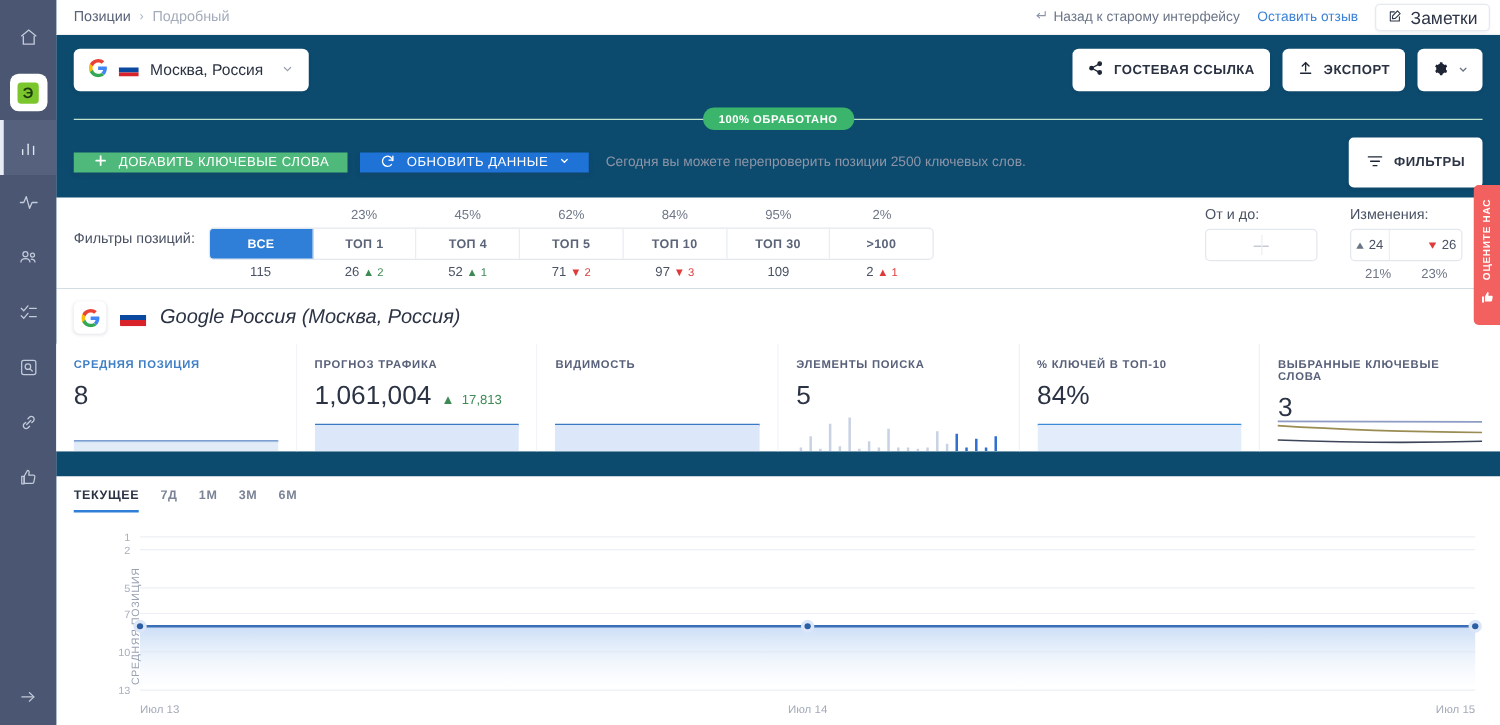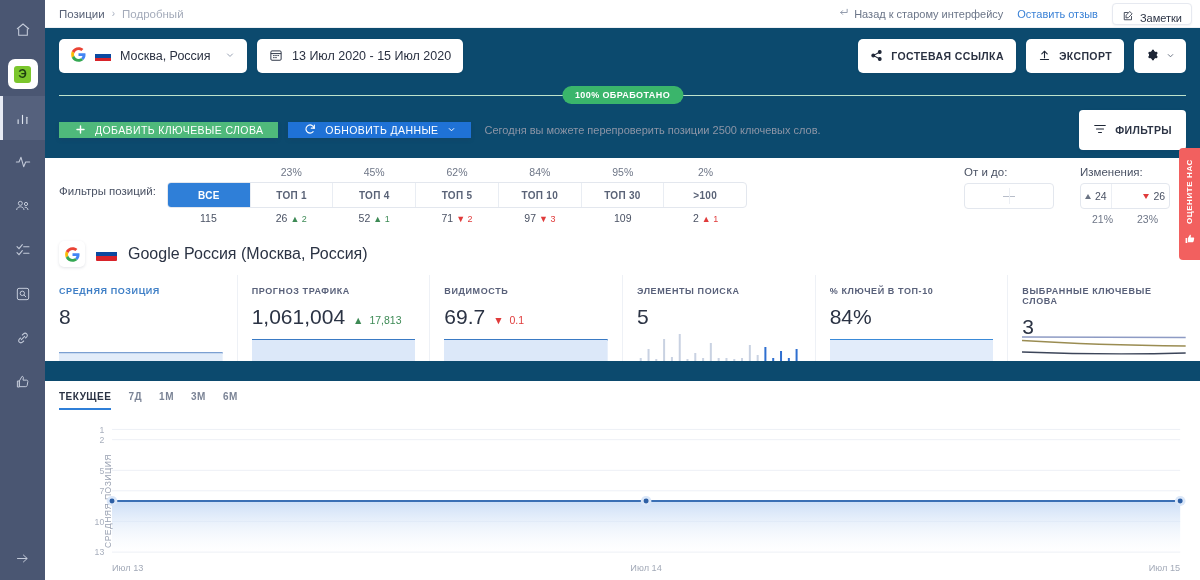--- a/index.html
+++ b/index.html
@@ -47,22 +47,22 @@
     flex: 0 0 28px;
   }
   .crumb { font-size: 11.5px; color: #5a6377; }
   .crumb.sep { color: #aab2c2; margin: 0 7px; font-size: 10px; }
   .crumb.muted { color: #a4abba; }
   .topbar-right { margin-left: auto; display: flex; align-items: center; gap: 14px; }
   .tb-link { font-size: 11px; color: #6b7588; display:flex; align-items:center; gap:5px; }
   .tb-link.blue { color: #3b82d6; }
   .tb-btn {
     background: #fff; border: 1px solid #e6e9f0; border-radius: 4px;
-    height: 22px; padding: 0 9px; display: flex; align-items: flex-end; gap: 6px;
-    font-size: 11px; color: #2d3546;
+    height: 22px; padding: 0 9px; display: flex; align-items: center; gap: 6px;
+    font-size: 14px; color: #2d3546;
     box-shadow: 0 1px 2px rgba(40,50,80,.06);
   }
 
   
   .controls { padding: 11px 14px 0 14px; position: relative; }
   .ctl-row { display: flex; align-items: center; gap: 10px; }
   .ctl-box {
     background: #fff; border-radius: 5px; height: 34px; display: flex; align-items: center;
     padding: 0 12px; box-shadow: 0 1px 3px rgba(40,50,80,.09); font-size: 12.5px; color: #2a3141;
   }
@@ -134,21 +134,21 @@
   .chg-box { display: flex; border: 1px solid #e3e7ee; border-radius: 4px; overflow:hidden; height:26px; width:90px; background:#fff;gap:28px;}
   .chg-box div { flex:1 1 0; display:flex; align-items:center; justify-content:center; gap:4px; font-size:10.5px; color:#4a5264; border-right:1px solid #eceff4;}
   .chg-box div:last-child{border-right:none;}
   .chg-pcts { display:flex; width: 90px; }
   .chg-pcts div { flex:1 1 0; text-align:center; font-size:10.5px; color:#6e7687; padding-top:4px;}
   .tri-up { width:0;height:0;border-left:3.5px solid transparent;border-right:3.5px solid transparent;border-bottom:5px solid #6b7484;}
   .tri-dn { width:0;height:0;border-left:3.5px solid transparent;border-right:3.5px solid transparent;border-top:5px solid #e03b3b;}
 
   
   .engine-wrap { background:#fff; }
-  .engine { display: flex; align-items: center; gap: 11px; padding: 10px 28px 8px 14px; }
+  .engine { display: flex; align-items: center; gap: 11px; padding: 10px 28px 8px 14px; font-style: italic; }
   .g-chip {
     width: 26px; height: 26px; border-radius: 5px; background:#fff; box-shadow: 0 1px 3px rgba(40,50,80,.13);
     display: flex; align-items:center; justify-content:center;
   }
   .engine-title { font-size: 16px; color: #2b3344; }
   .flag-lg { width: 21px; height: 14px; border-radius:1px; overflow:hidden; }
   .flag-lg i { display:block; height: 4.67px; }
 
   .cards { display: flex; }
   .card {
@@ -325,30 +325,20 @@
             <i style="background:#ffffff"></i>
               <i style="background:#0b49a0"></i>
               <i style="background:#d8232a"></i>
           </span>
           <span>Москва, Россия</span>
           <span class="chev">
             <svg width="10" height="10" viewBox="0 0 24 24" fill="none" stroke="#9aa3b4" stroke-width="2.4" stroke-linecap="round">
                 <path d="M6 9.5l6 6 6-6"></path>
               </svg>
           </span>
-        </div>
-        <div class="ctl-box date-box">
-          <span>
-            <svg width="14" height="14" viewBox="0 0 24 24" fill="none" stroke="#2d3546" stroke-width="1.7">
-              <rect x="3.2" y="5" width="17.6" height="16" rx="2"></rect>
-                <path d="M3.2 9.6h17.6"></path>
-              <path d="M7.5 13h1.6M11.2 13h1.6M15 13h1.6M7.5 16.5h1.6M11.2 16.5h1.6" stroke-width="1.5" stroke-linecap="round"></path>
-            </svg>
-          </span>
-          <span>13 Июл 2020 - 15 Июл 2020</span>
         </div>
         <div style="margin-left:auto; display:flex; gap:10px;">
           <div class="ctl-box" style="gap:8px;font-size:10.5px;font-weight:bold;letter-spacing:.4px;">
             <span>
               <svg width="13" height="13" viewBox="0 0 24 24" fill="none" stroke="#1e2636" stroke-width="1.9" stroke-linecap="round">
                 <circle cx="18" cy="5.5" r="2.6" fill="#1e2636"></circle>
                   <circle cx="6" cy="12" r="2.6" fill="#1e2636"></circle>
                   <circle cx="18" cy="18.5" r="2.6" fill="#1e2636"></circle>
                 <path d="M8.4 10.8l7.2-4M8.4 13.2l7.2 4"></path>
               </svg>
@@ -524,24 +514,20 @@
           <div class="spark">
             <svg viewBox="0 0 180 30" preserveAspectRatio="none">
               <path d="M0 9 L180 9" stroke="#3a7ac4" stroke-width="2" fill="none"></path>
               <path d="M0 9 L180 9 L180 30 L0 30 Z" fill="#dce8f9"></path>
             </svg>
           </div>
         </div>
 
         <div class="card">
           <div class="ct">ВИДИМОСТЬ</div>
-          <div class="cv">
-            <span>69.7</span>
-            <span class="dl dn">▼&nbsp;<span>0.1</span></span>
-          </div>
           <div class="spark">
             <svg viewBox="0 0 180 30" preserveAspectRatio="none">
               <path d="M0 9 L180 9" stroke="#3a7ac4" stroke-width="2" fill="none"></path>
               <path d="M0 9 L180 9 L180 30 L0 30 Z" fill="#dce8f9"></path>
             </svg>
           </div>
         </div>
 
         <div class="card">
           <div class="ct">ЭЛЕМЕНТЫ ПОИСКА</div>

